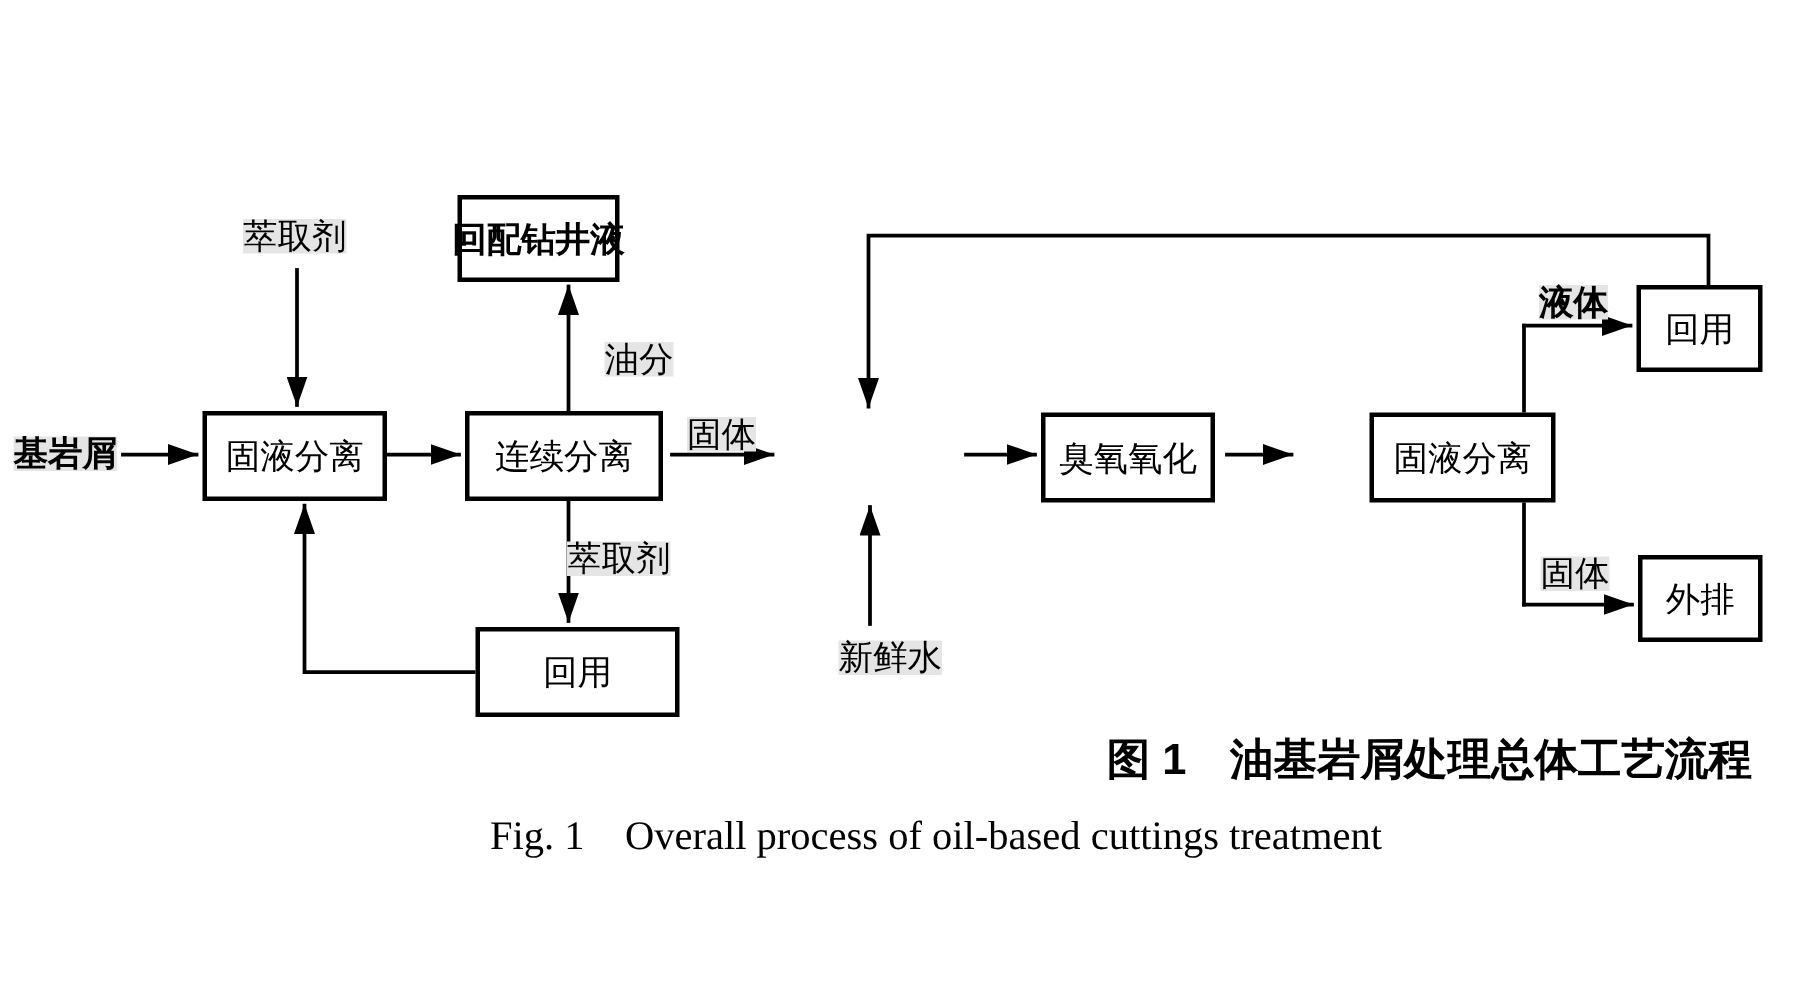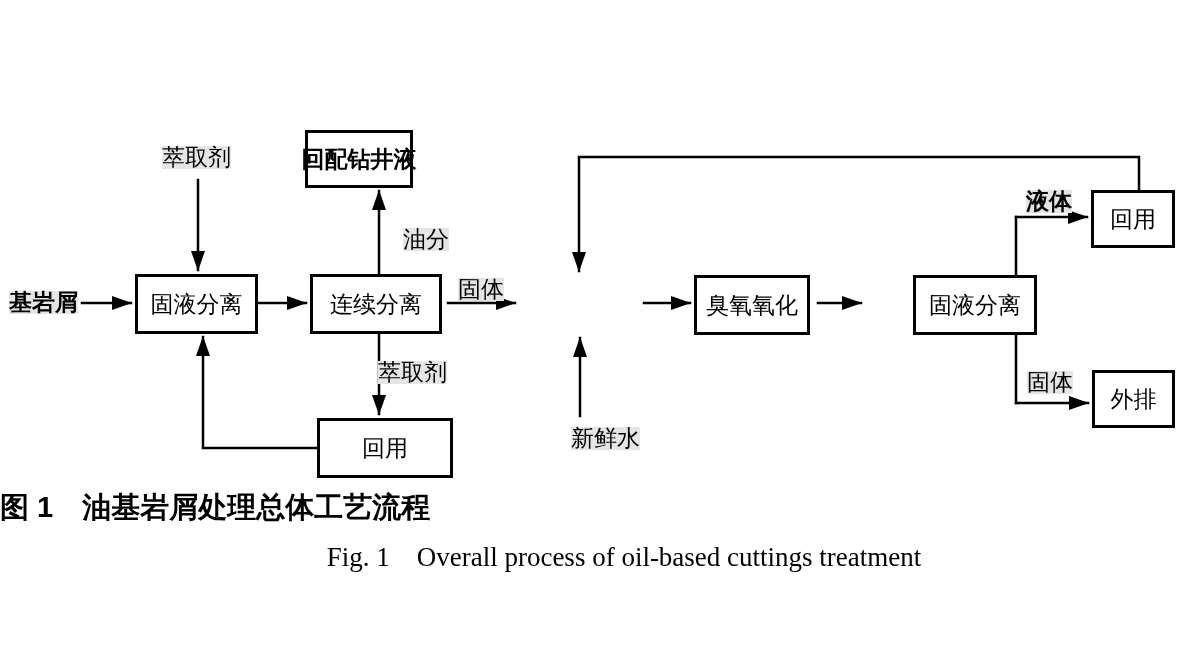--- a/index.html
+++ b/index.html
@@ -40,21 +40,21 @@
     font-size: 23px;
     line-height: 1;
     white-space: nowrap;
     background: #e5e5e5;
   }
   .caption-zh {
     position: absolute;
     left: 0;
     top: 490px;
     width: 1168px;
-    text-align: left;
+    text-align: right;
     font-family: "Liberation Sans", "DejaVu Sans", sans-serif;
     font-weight: bold;
     font-size: 29px;
     line-height: 1.2;
     white-space: pre;
   }
   .caption-en {
     position: absolute;
     left: 0;
     top: 541px;
@@ -117,21 +117,21 @@
   <div class="flabel" style="left:162px; top:146px;">萃取剂</div>
 
   <div class="flabel" style="left:9px; top:291px;font-weight:bold;">基岩屑</div>
 
   <div class="flabel" style="left:383px; top:228px;margin-left:20px;">油分</div>
 
   <div class="flabel" style="left:458px; top:278px;">固体</div>
 
   <div class="flabel" style="left:378px; top:361px;">萃取剂</div>
 
-  <div class="flabel" style="left:571px; top:427px;">新鲜水</div>
+  <div class="flabel" style="left:559px; top:427px;">新鲜水</div>
 
   <div class="flabel" style="left:1026px; top:190px;font-weight:bold;">液体</div>
 
   <div class="flabel" style="left:1027px; top:371px;">固体</div>
 
   <div class="caption-zh">图 1　油基岩屑处理总体工艺流程</div>
 
   <div class="caption-en">Fig. 1    Overall process of oil-based cuttings treatment</div>
 
 </div>

